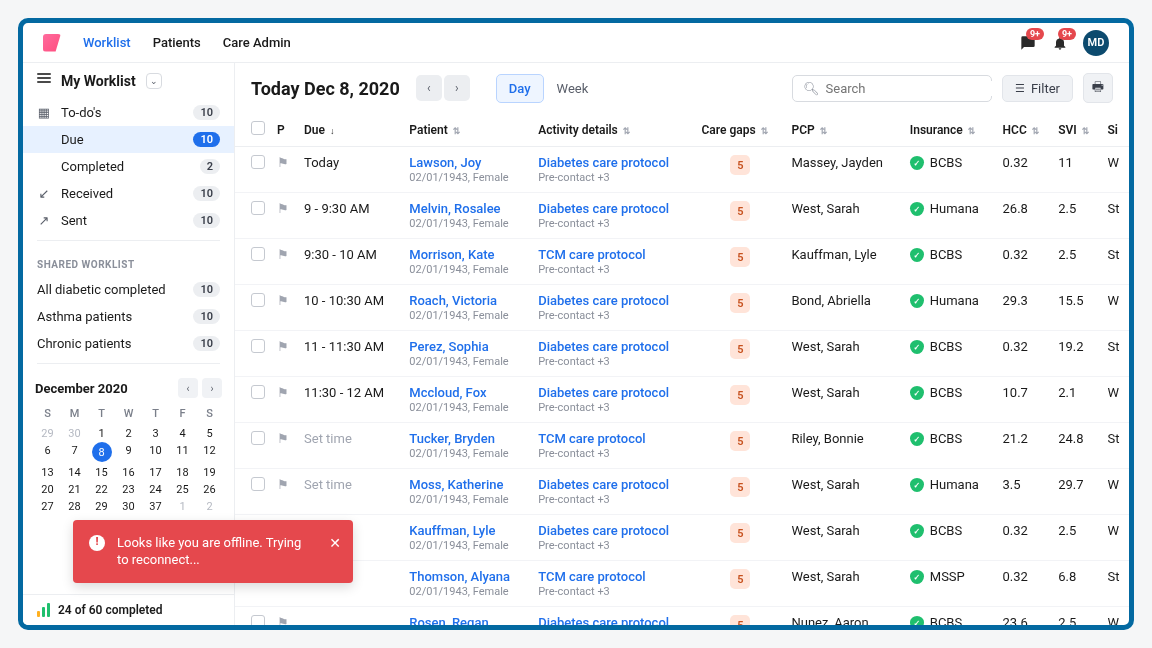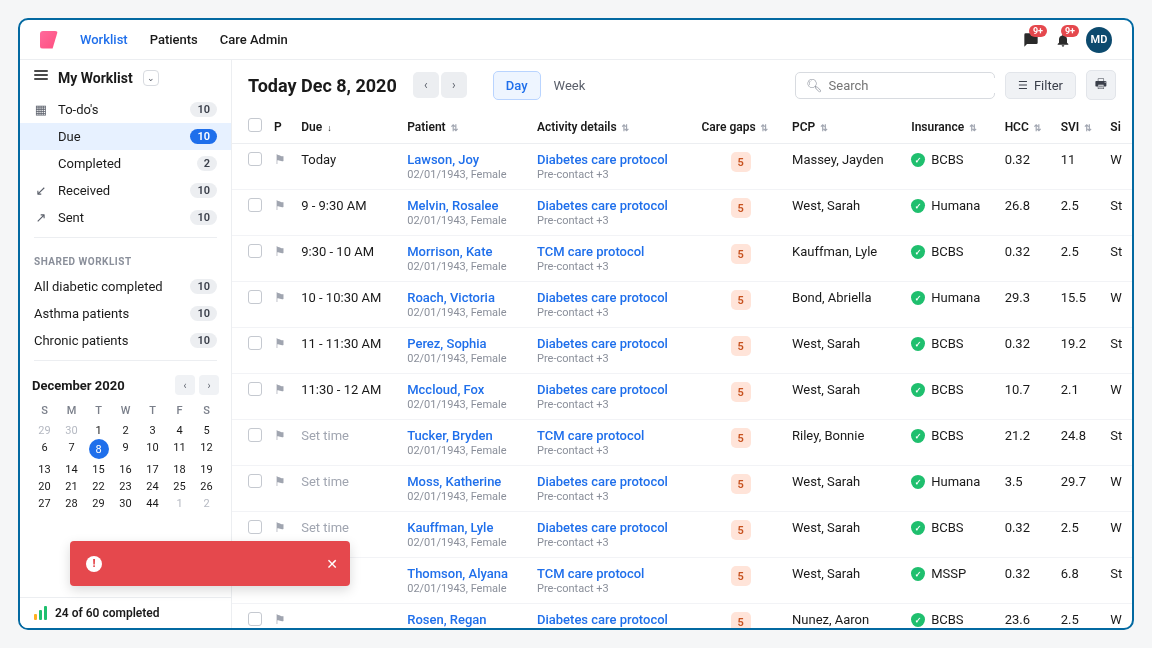--- a/index.html
+++ b/index.html
@@ -1,17 +1,17 @@
 <!DOCTYPE html>
 <html><head>
 <meta charset="utf-8">
 <style>
 *{box-sizing:border-box;margin:0;padding:0;font-family:-apple-system,BlinkMacSystemFont,"Segoe UI",Roboto,sans-serif}
 body{background:#f5f6f7;padding:18px;font-size:13px;color:#1a1a1a}
-.app{background:#fff;border-radius:10px;border:2px solid #0369a1;height:612px;overflow:hidden;display:flex;flex-direction:column}
+.app{background:#fff;border-radius:10px;border:5px solid #0369a1;height:612px;overflow:hidden;display:flex;flex-direction:column}
 .topbar{height:40px;display:flex;align-items:center;padding:0 20px;justify-content:space-between;border-bottom:1px solid #eceef1}
 .topbar-left{display:flex;align-items:center;gap:22px}
 .logo{width:18px;height:18px;background:linear-gradient(135deg,#ff6b9d,#ff4d7e);border-radius:3px;clip-path:polygon(0 0,100% 0,70% 100%,0 100%)}
 .nav{display:flex;gap:22px}
 .nav-item{font-size:13px;font-weight:500;color:#1a1a1a;cursor:pointer}
 .nav-item.active{color:#1f6feb}
 .topbar-right{display:flex;align-items:center;gap:14px}
 .notif{position:relative;width:18px;height:18px;cursor:pointer;display:flex;align-items:center;justify-content:center}
 .notif svg{width:16px;height:16px;fill:#2a2a2a}
 .badge{position:absolute;top:-6px;right:-7px;background:#e5484d;color:#fff;font-size:9px;font-weight:700;padding:1px 4px;border-radius:8px}
@@ -220,36 +220,37 @@
             <div><span class="cal-day">21</span></div>
             <div><span class="cal-day">22</span></div>
             <div><span class="cal-day">23</span></div>
             <div><span class="cal-day">24</span></div>
             <div><span class="cal-day">25</span></div>
             <div><span class="cal-day">26</span></div>
             <div><span class="cal-day">27</span></div>
             <div><span class="cal-day">28</span></div>
             <div><span class="cal-day">29</span></div>
             <div><span class="cal-day">30</span></div>
-            <div><span class="cal-day">44</span></div>
+            <div><span class="cal-day">37</span></div>
             <div><span class="cal-day other">1</span></div>
             <div><span class="cal-day other">2</span></div>
           </div>
       </div>
       <div class="footer">
         <div class="bars">
             <span style="height:6px"></span>
             <span style="height:10px"></span>
             <span style="height:14px"></span>
           </div>
         <span>24 of 60 completed</span>
       </div>
 
       <div class="toast">
         <div class="icon">!</div>
+        <div>Looks like you are offline. Trying to reconnect...</div>
         <div class="close">✕</div>
       </div>
     </div>
 
     <div class="main">
       <div class="toolbar">
         <div class="tb-title">Today Dec 8, 2020</div>
         <div class="tb-nav">
           <div class="tb-btn">‹</div>
           <div class="tb-btn">›</div>

